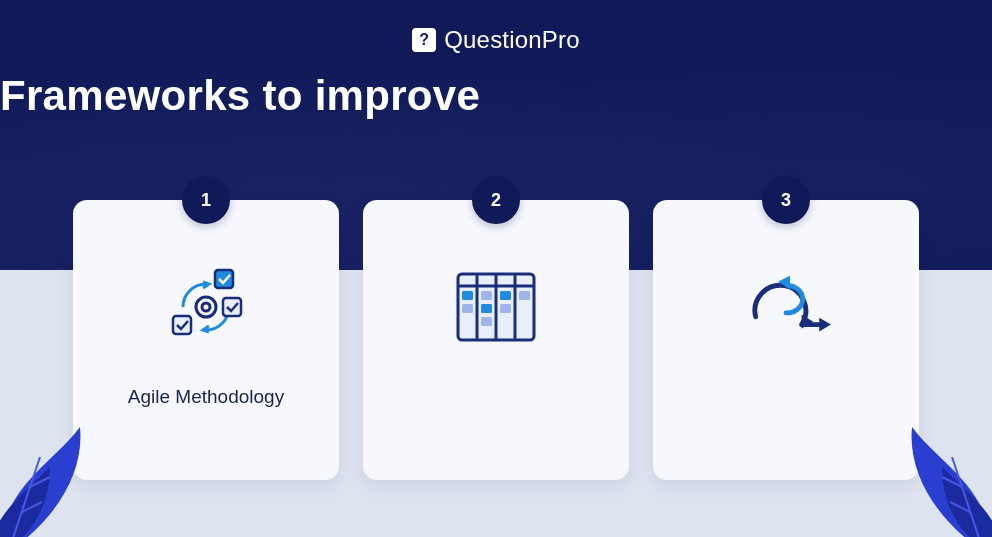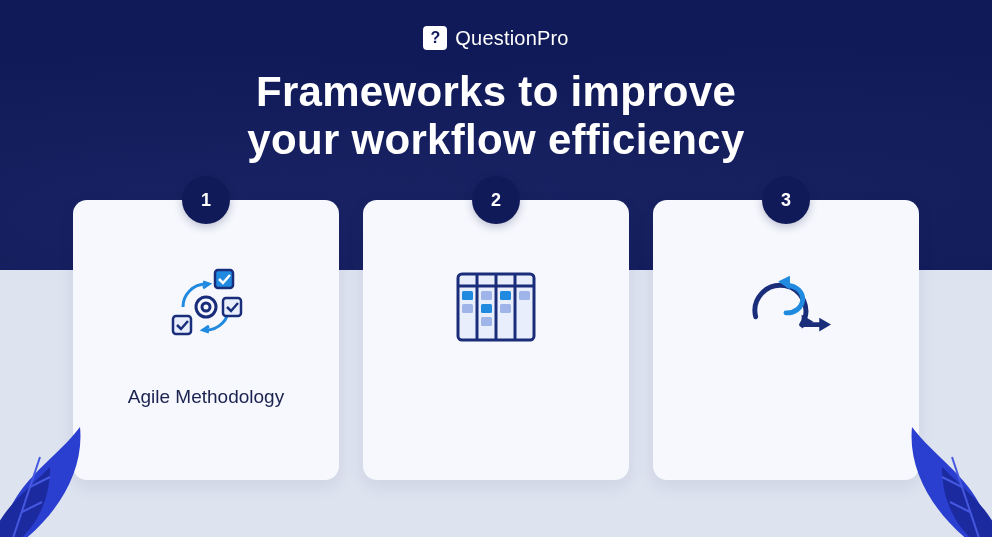--- a/index.html
+++ b/index.html
@@ -34,27 +34,26 @@
     border-radius: 4px;
     display: flex;
     align-items: center;
     justify-content: center;
     color: #111a58;
     font-weight: 900;
     font-size: 16px;
   }
   .brand-name {
     color: #ffffff;
-    font-size: 20px;
+    font-size: 24px;
     font-weight: 500;
     letter-spacing: 0.2px;
   }
   .headline {
     color: #ffffff;
-    text-align: center;
     font-size: 42px;
     line-height: 1.15;
     font-weight: 800;
     margin-top: 18px;
     letter-spacing: 0.3px;
   }
 
   .cards {
     position: absolute;
     top: 200px;
@@ -118,21 +117,20 @@
 </head>
 <body>
 
 <div class="hero">
   <div class="brand">
     <div class="brand-mark">?</div>
     <div class="brand-name">QuestionPro</div>
   </div>
   <h1 class="headline">
     <span>Frameworks to improve</span><br>
-    <span>your workflow efficiency</span>
   </h1>
 </div>
 
 <div class="cards">
 
   <div class="card">
     <div class="badge">1</div>
     <div class="icon-wrap">
       <svg width="86" height="86" viewBox="0 0 86 86">
         <g fill="none" stroke="#1a2d7a" stroke-width="3">

